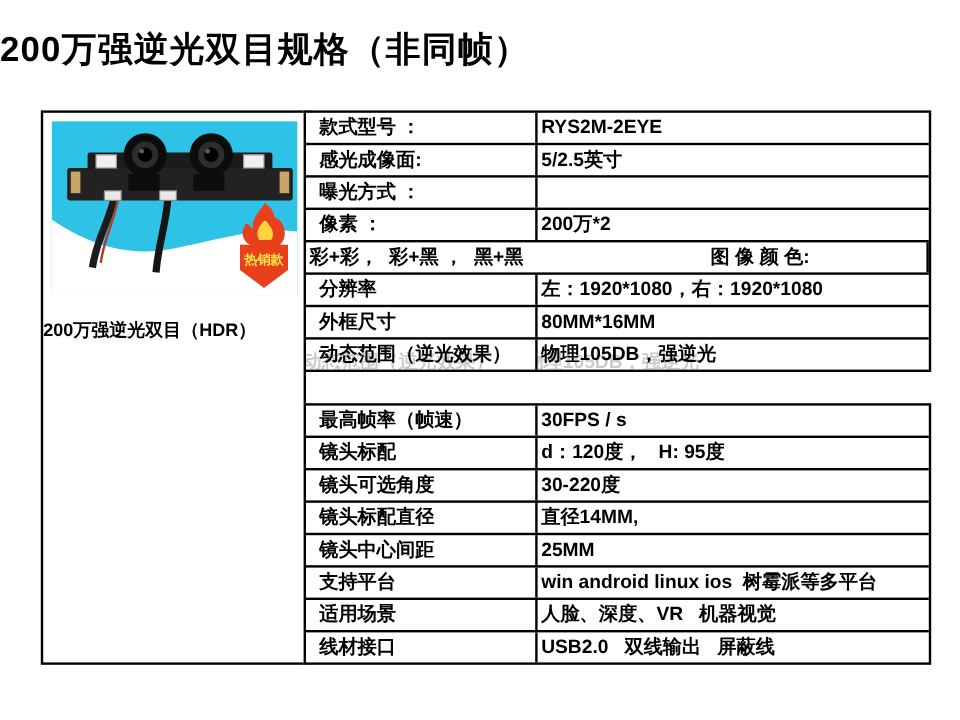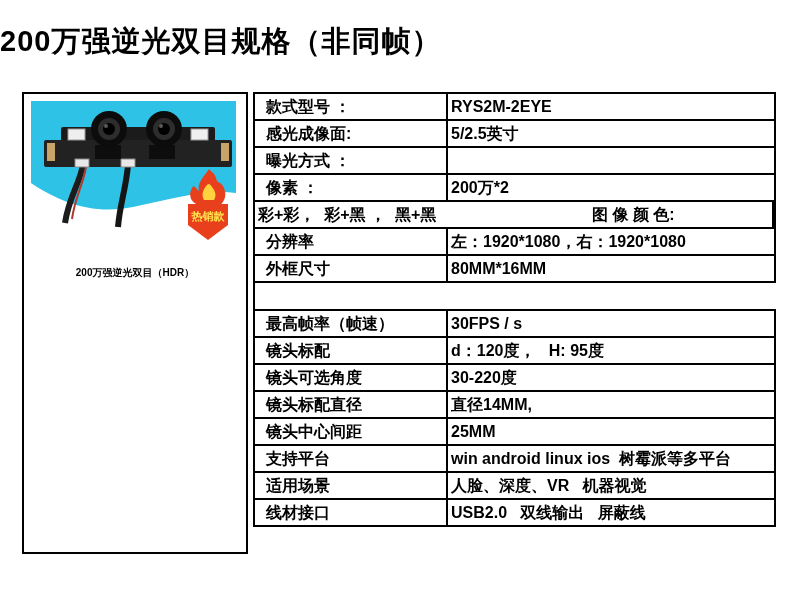--- a/index.html
+++ b/index.html
@@ -8,27 +8,27 @@
     font-family:"Liberation Sans","DejaVu Sans",sans-serif;color:#000;
     overflow:hidden;
   }
   .page-title{
     position:absolute;top:22px;left:0;width:100%;
     text-align:left;font-size:29px;font-weight:700;letter-spacing:1px;
   }
   .sheet{position:absolute;left:22px;top:92px;}
   
   .left-cell{
-    position:absolute;left:0;top:0;width:222px;height:458px;
+    position:absolute;left:12px;top:0;width:222px;height:458px;
     border:2px solid #000;background:#fff;
   }
   .product-image{position:absolute;left:7px;top:7px;width:205px;height:145px;}
   .product-caption{
-    position:absolute;left:0;top:172px;width:100%;text-align:center;
-    font-size:10px;font-weight:600;
+    position:absolute;left:0;top:172px;width:100%;
+    font-size:15px;font-weight:600;
   }
   
   .spec-area{position:absolute;left:231px;top:0;width:523px;}
   .spec-table{border:2px solid #000;background:#fff;}
   .spec-row{display:flex;height:25px;border-bottom:2px solid #000;justify-content:space-between;}
   .spec-row:last-child{border-bottom:none;}
   .spec-row .cell{line-height:25px;font-size:16px;font-weight:600;white-space:pre;overflow:hidden;}
   .spec-row .label{width:180px;padding-left:11px;border-right:2px solid #000;}
   .spec-row .value{flex:1;padding-left:3px;}
   .spec-row.ghost .cell{
@@ -115,20 +115,24 @@
           <div class="cell label">图 像 颜 色:</div>
         </div>
         <div class="spec-row">
           <div class="cell label">分辨率</div>
           <div class="cell value">左：1920*1080，右：1920*1080</div>
         </div>
         <div class="spec-row">
           <div class="cell label">外框尺寸</div>
           <div class="cell value">80MM*16MM</div>
         </div>
+        <div class="spec-row ghost">
+          <div class="cell label">动态范围（逆光效果）</div>
+          <div class="cell value">物理105DB，强逆光</div>
+        </div>
       </div>
     <div class="table-gap"></div>
     <div class="spec-table">
         <div class="spec-row">
           <div class="cell label">最高帧率（帧速）</div>
           <div class="cell value">30FPS / s</div>
         </div>
         <div class="spec-row">
           <div class="cell label">镜头标配</div>
           <div class="cell value">d：120度，   H: 95度</div>

